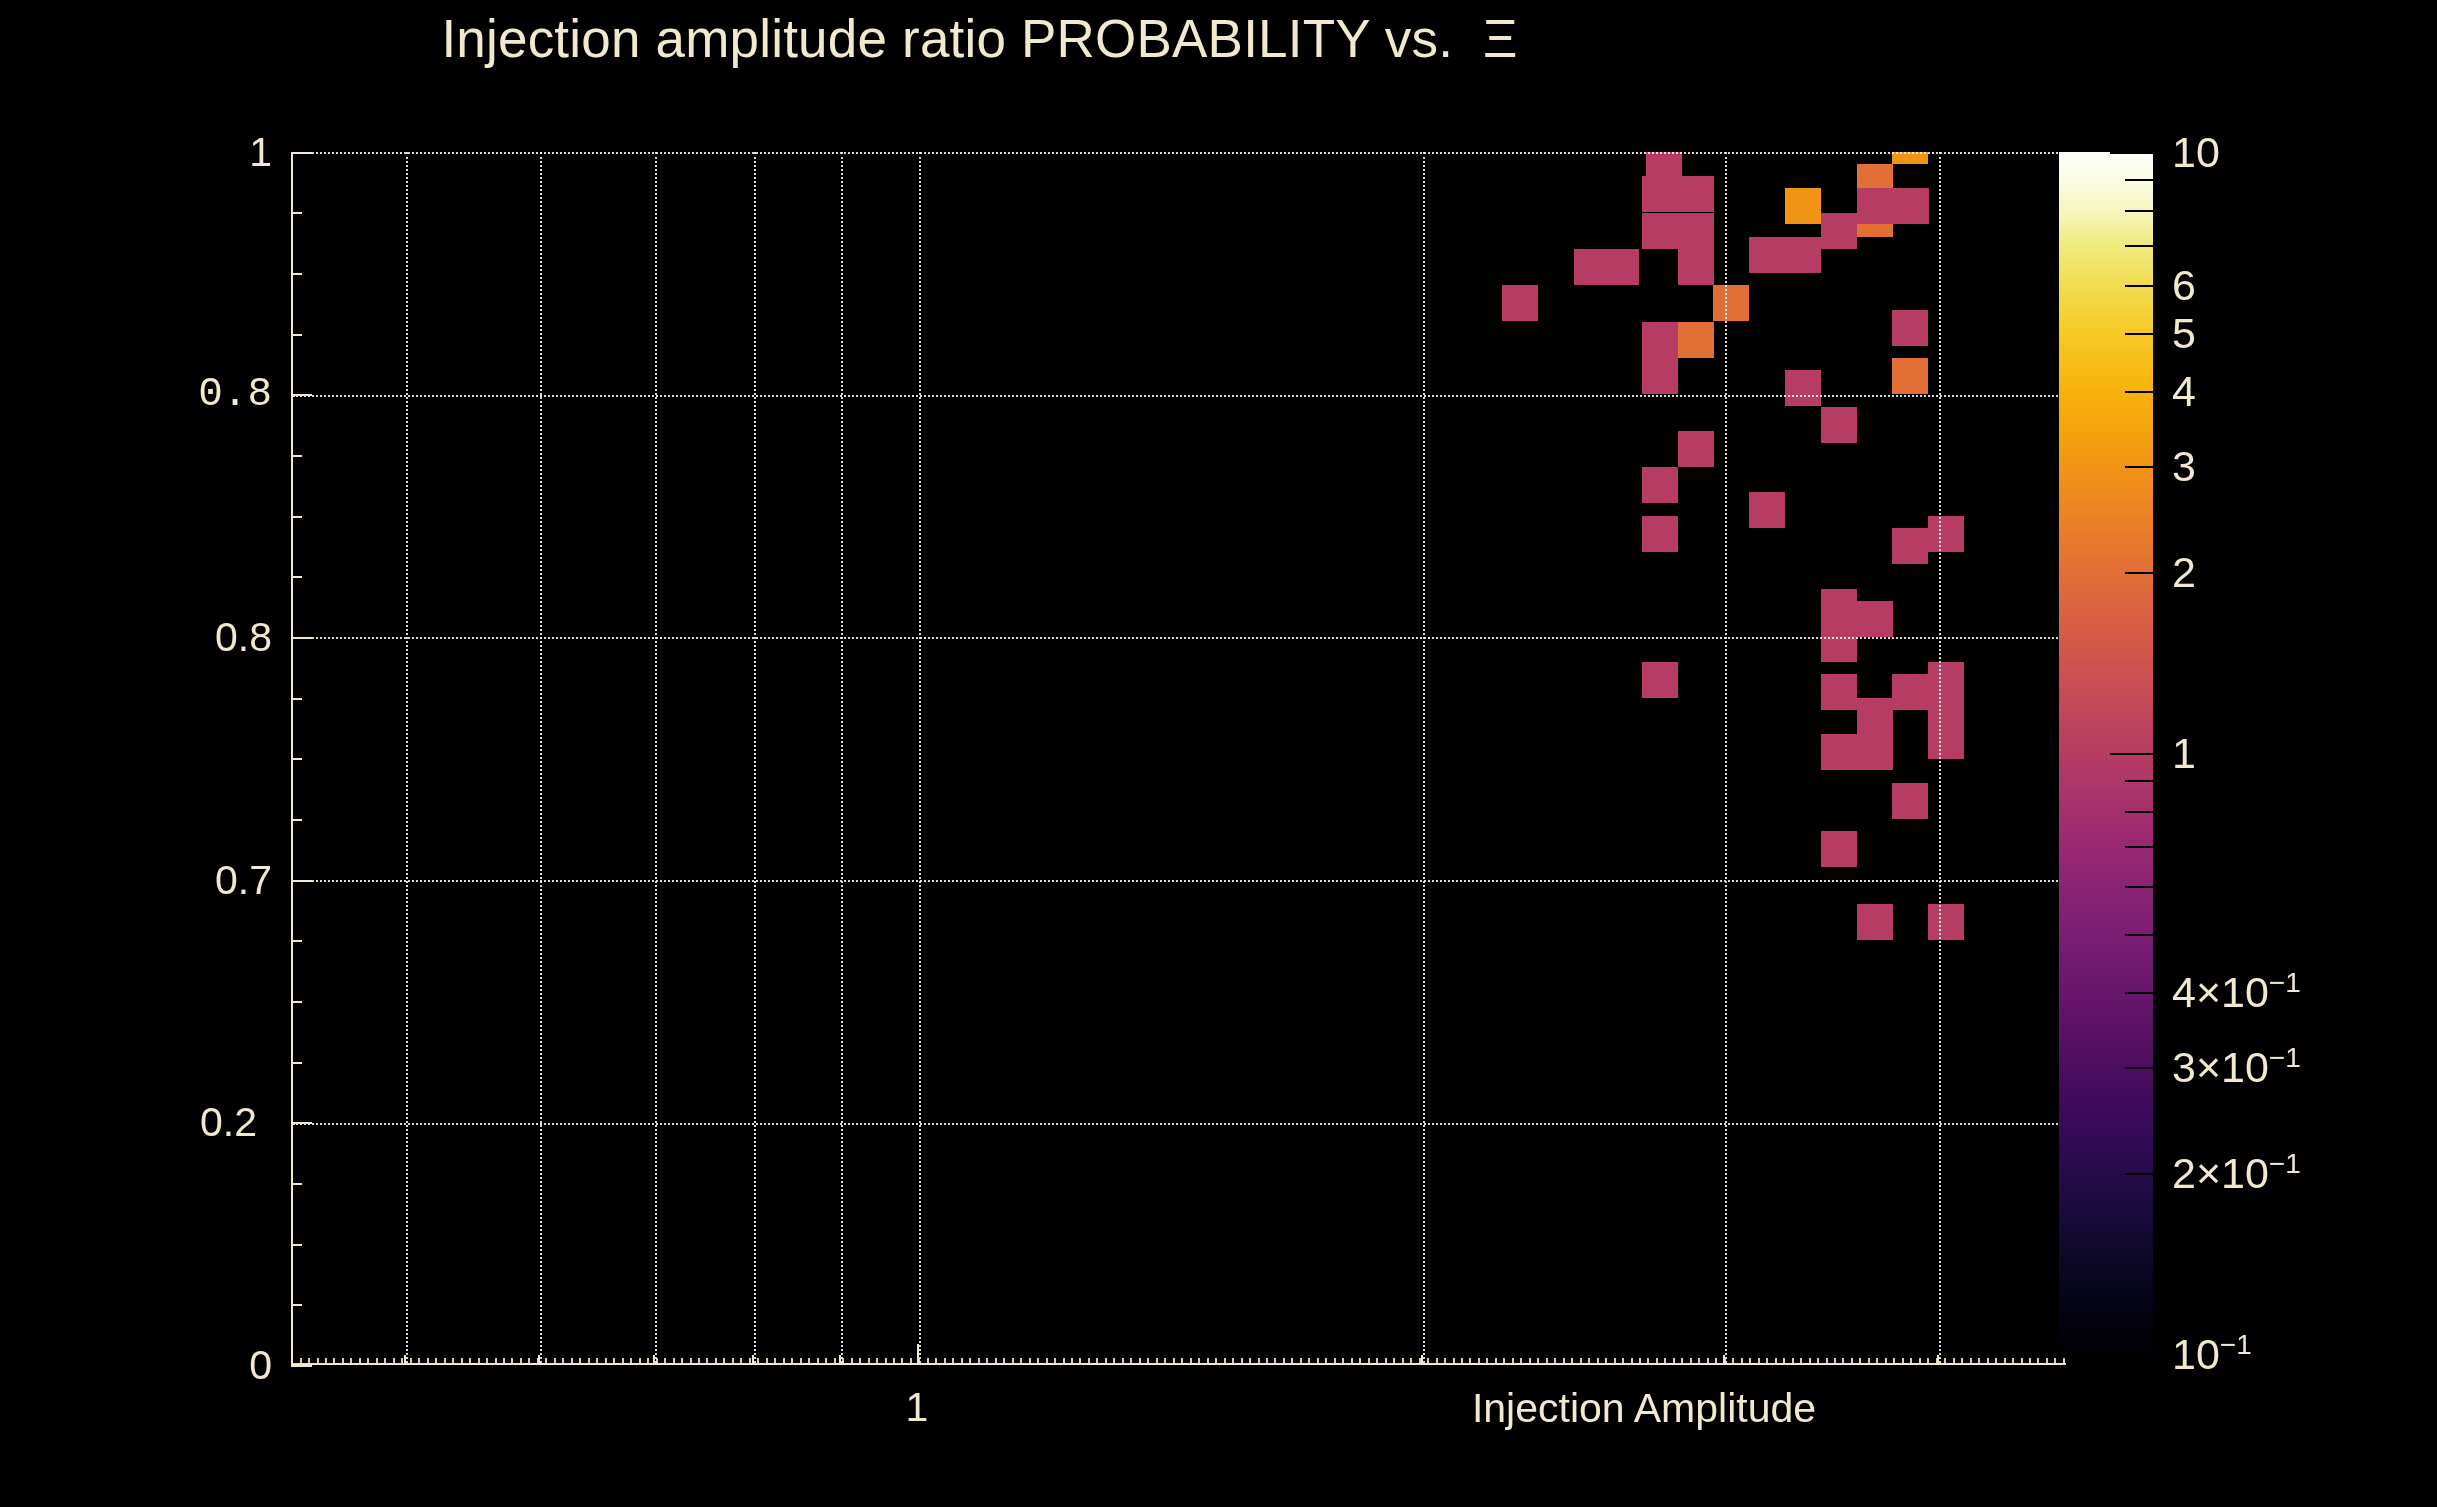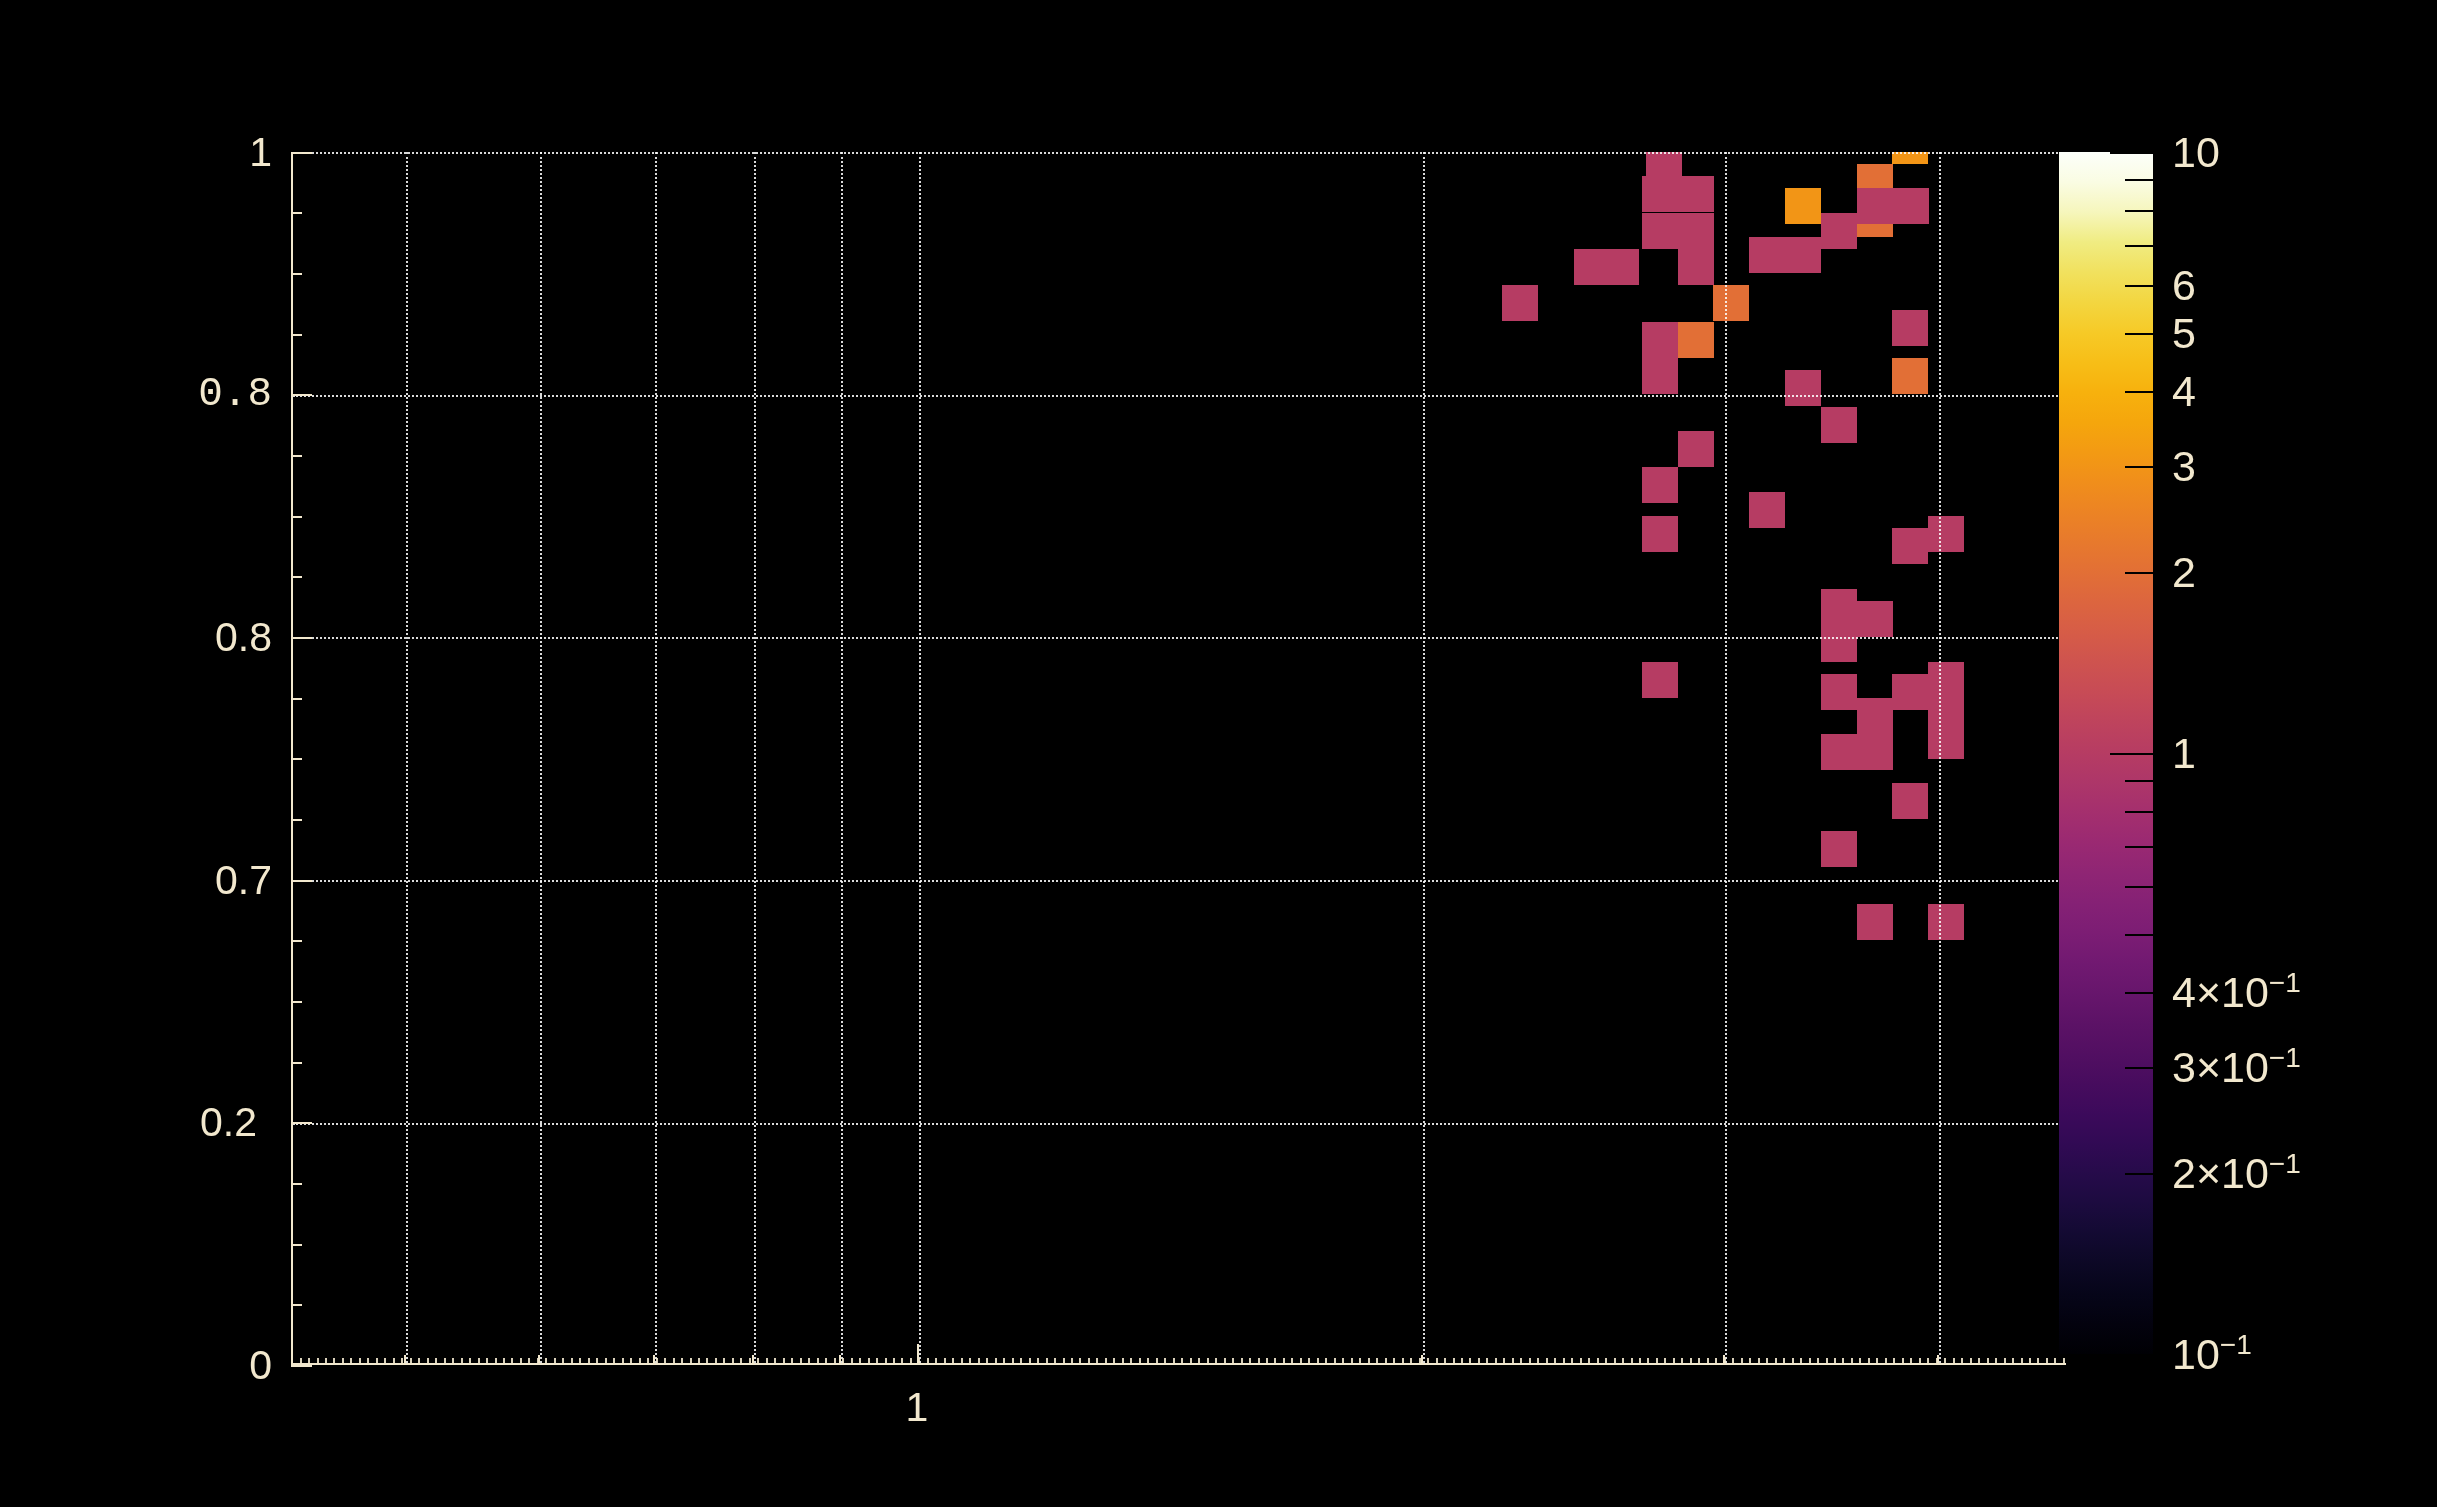--- a/index.html
+++ b/index.html
@@ -73,23 +73,25 @@
   .cb-tick.minor{width:28px;}
   .cb-label{position:absolute;left:2172px;font-size:43px;color:#f2e8ce;
       white-space:nowrap;transform:translateY(-50%);}
   .cb-label sup{font-size:28px;vertical-align:super;}
 </style>
 </head>
 <body>
 
 <div id="root">
 
+  <div id="plot-title">Injection amplitude ratio PROBABILITY vs.  Ξ</div>
 
   <div id="y-axis-title">Injection amplitude ratio probability, given the antenna factors</div>
 
+  <div id="x-axis-title">Injection Amplitude</div>
 
   <div id="plot-frame">
     <div id="cells-layer">
         <div class="cell" style="left: 1209px; width: 36px; top: 133px; height: 36px; background: rgb(182, 60, 99);"></div>
         <div class="cell" style="left: 1281px; width: 36px; top: 97px; height: 36px; background: rgb(182, 60, 99);"></div>
         <div class="cell" style="left: 1349px; width: 36px; top: 206px; height: 36px; background: rgb(182, 60, 99);"></div>
         <div class="cell" style="left: 1349px; width: 36px; top: 170px; height: 36px; background: rgb(182, 60, 99);"></div>
         <div class="cell" style="left: 1385px; width: 36px; top: 170px; height: 36px; background: rgb(226, 111, 54);"></div>
         <div class="cell" style="left: 1349px; width: 36px; top: 61px; height: 36px; background: rgb(182, 60, 99);"></div>
         <div class="cell" style="left: 1349px; width: 36px; top: 24px; height: 36px; background: rgb(182, 60, 99);"></div>

